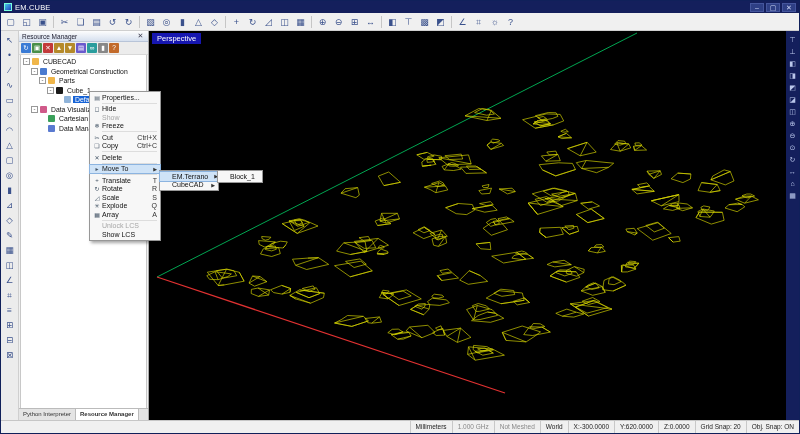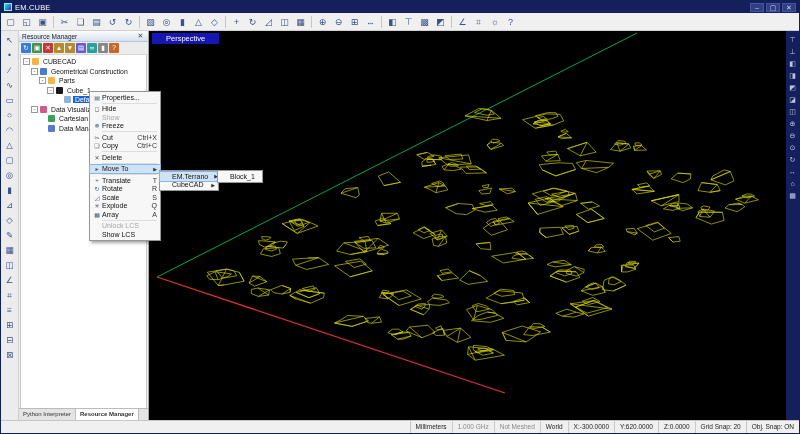--- a/index.html
+++ b/index.html
@@ -52,21 +52,21 @@
   .tree-icon{width:7px;height:7px;margin-right:2px;flex:0 0 7px;border-radius:1px}
   .tree-label{padding:0 2px}
   .tree-label.selected{background:#1663d6;color:#fff}
   #panel-tabs{flex:0 0 12px;display:flex;background:#e4e4e4;border-top:1px solid #bbb;
     font-size:6px;color:#333}
   .panel-tab{padding:0 4px;line-height:11px;border-right:1px solid #bbb;cursor:default}
   .panel-tab.active{background:#fff;font-weight:bold}
   
   #viewport{flex:1;position:relative;background:#000;overflow:hidden;min-width:0}
   #persp-label{position:absolute;left:3px;top:2px;background:#1616b0;color:#fff;
-    font-size:7.5px;padding:0 14px;line-height:11px;z-index:2}
+    font-size:7.5px;padding:0 5px;line-height:11px;z-index:2}
   #vp-svg{position:absolute;left:0;top:0}
   
   #right-toolbar{flex:0 0 13px;background:#141f5c;display:flex;flex-direction:column;
     align-items:center;padding-top:2px;gap:1px}
   #right-toolbar .tb-icon{width:11px;height:11px;font-size:7px;line-height:11px;color:#b9c6ea}
   
   #statusbar{flex:0 0 13px;background:#f0f0f0;border-top:1px solid #c6c6c6;
     display:flex;align-items:center;font-size:6.5px;color:#222}
   .status-spacer{flex:1}
   .status-seg{padding:0 5px;border-left:1px solid #c8c8c8;line-height:12px;white-space:nowrap}

